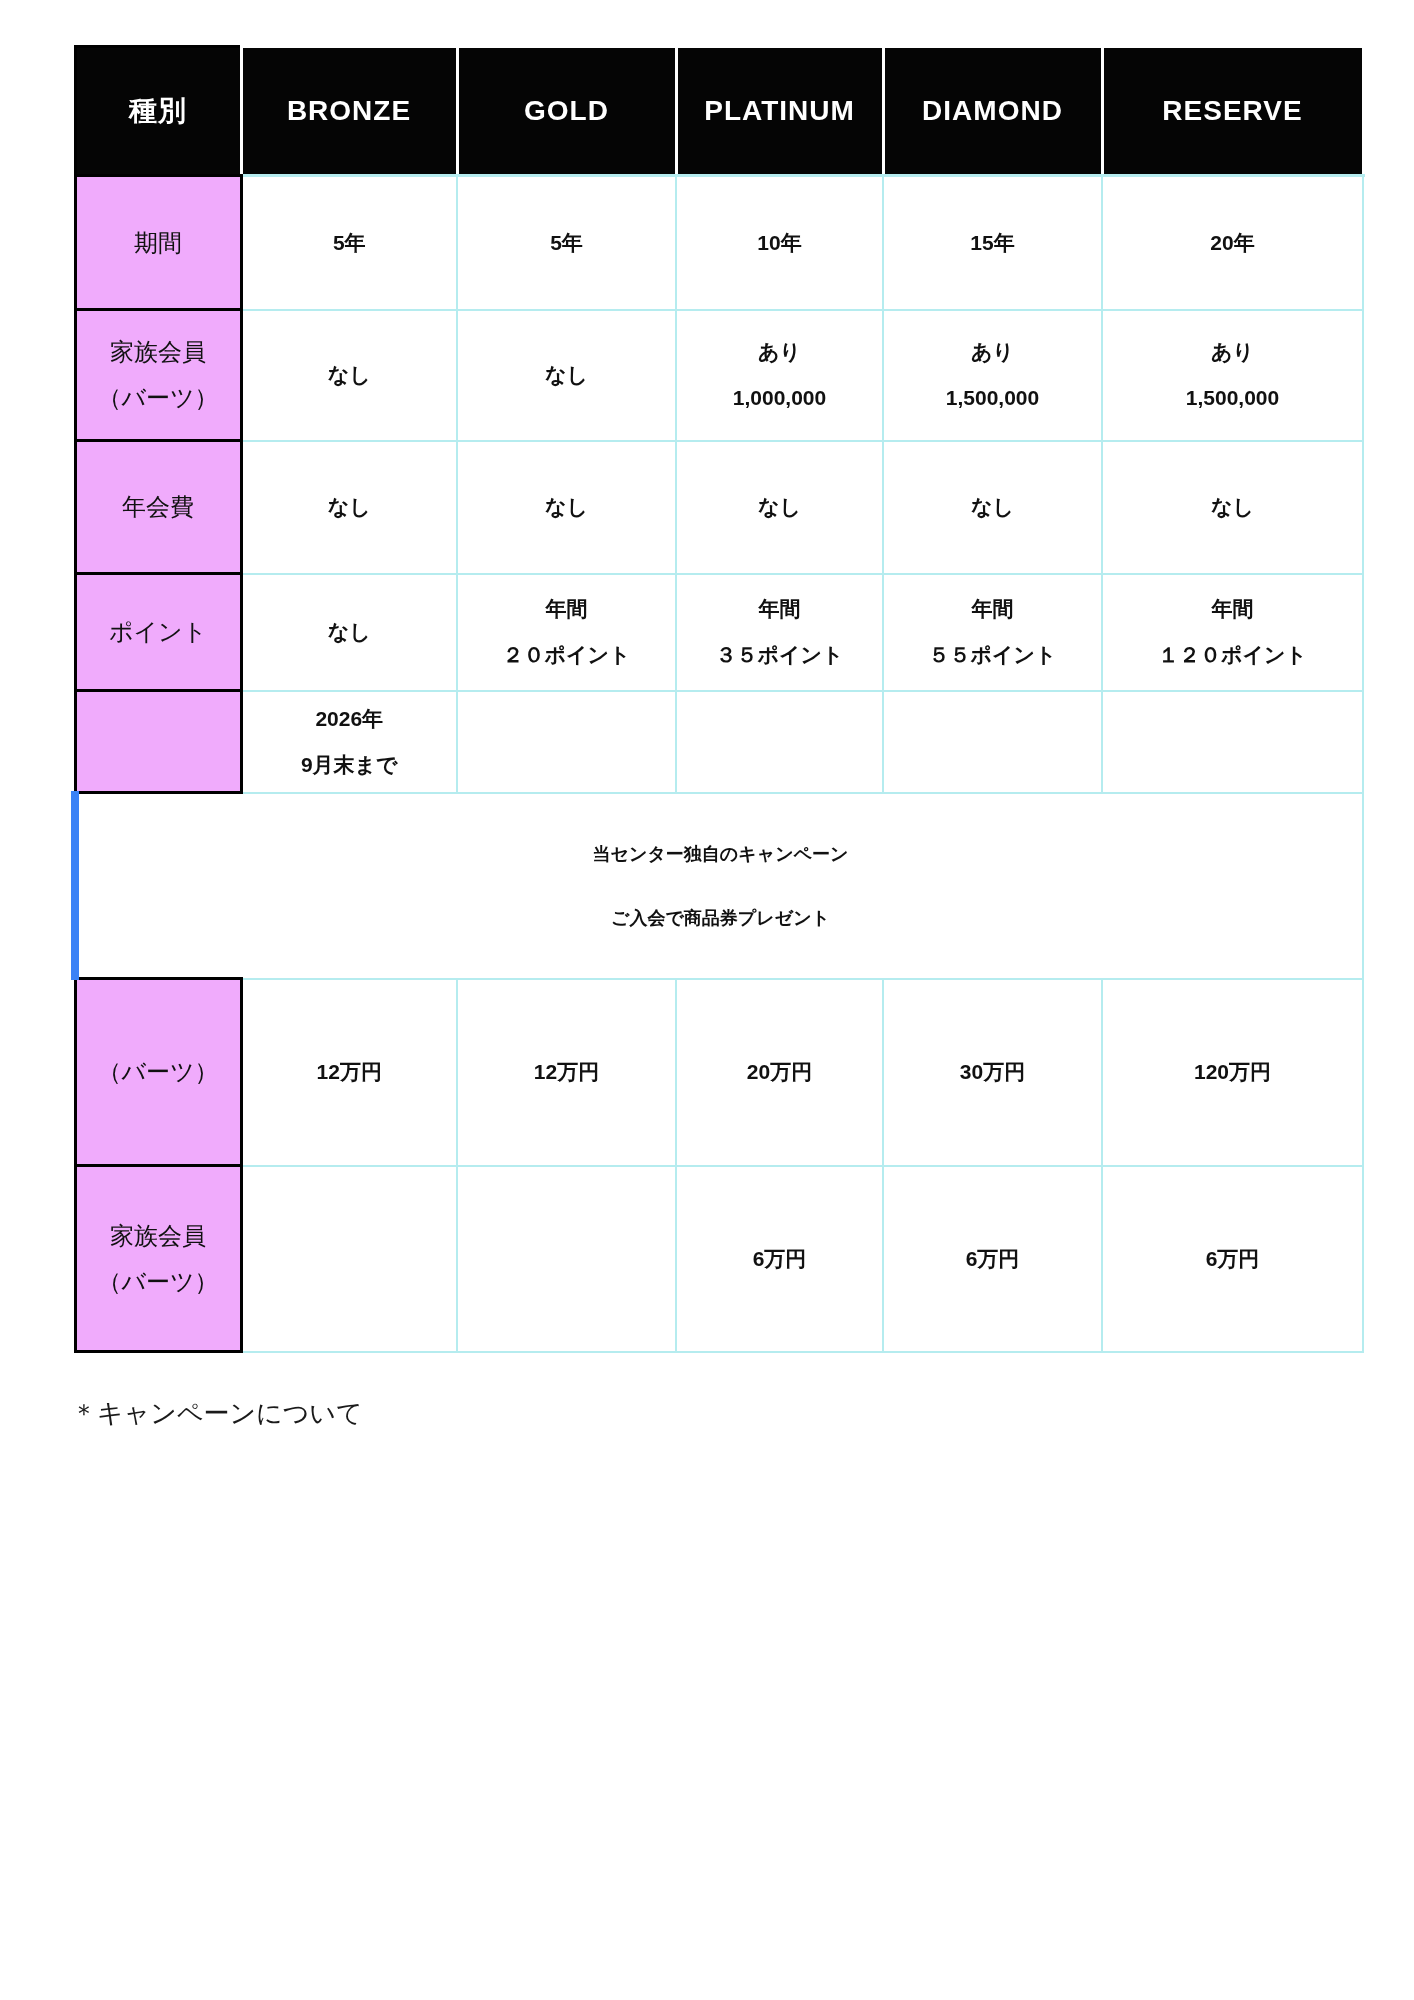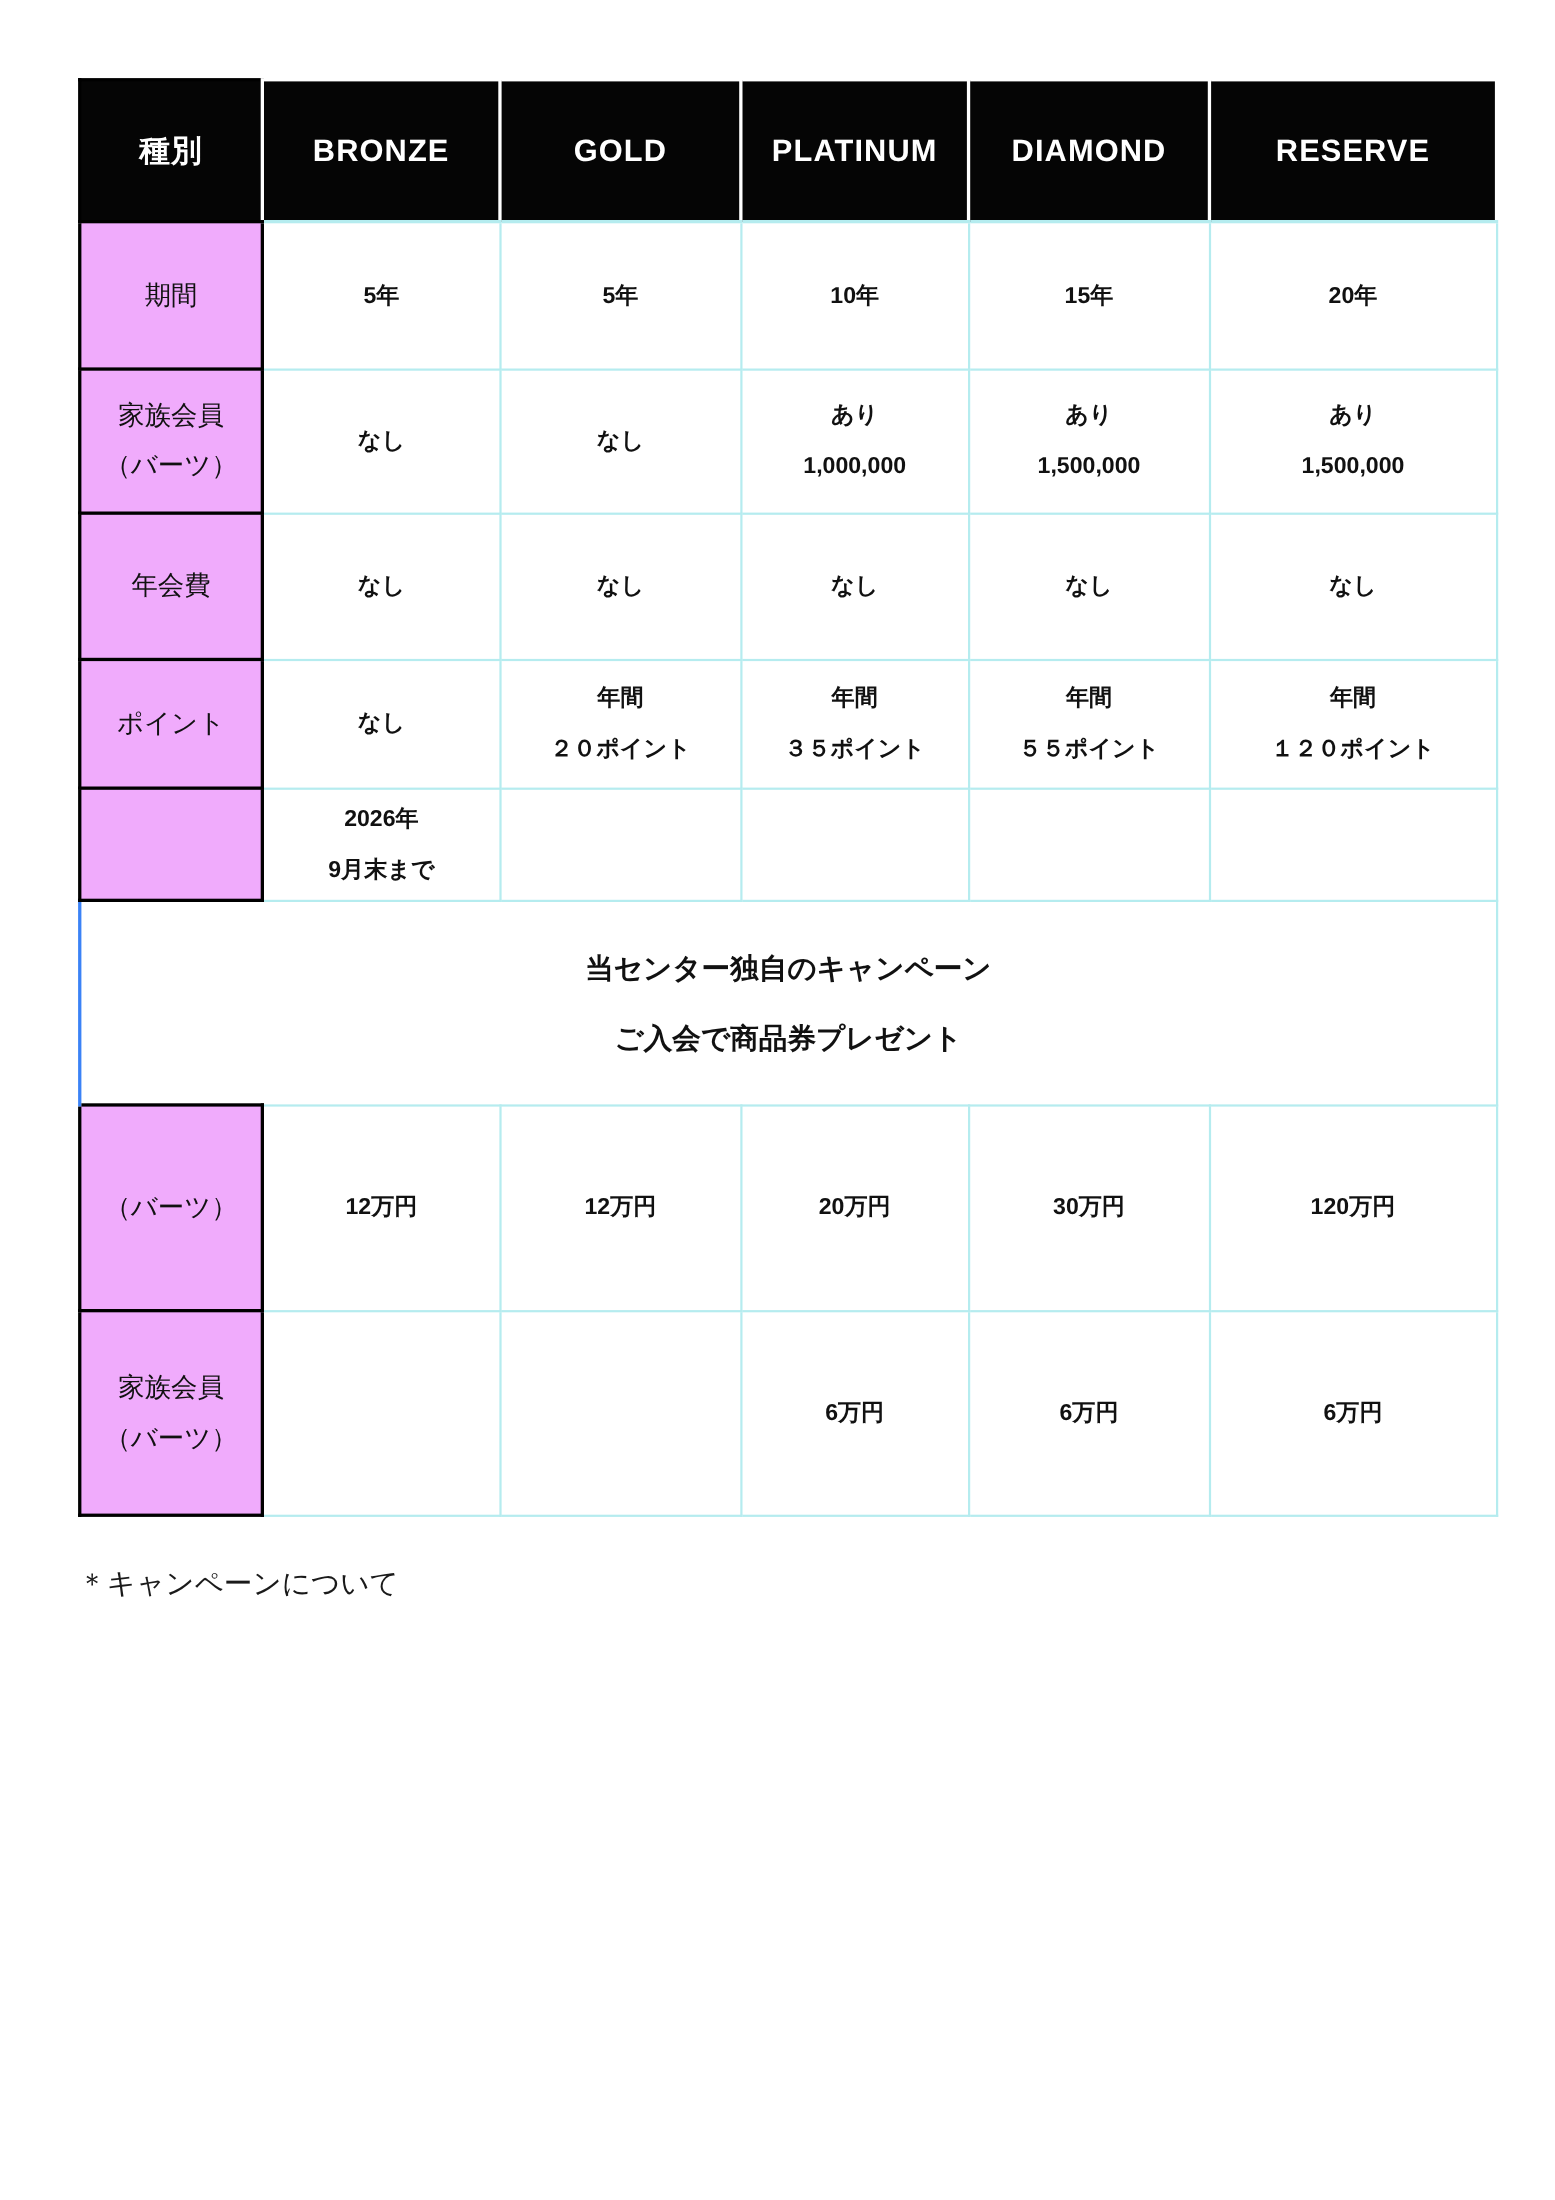--- a/index.html
+++ b/index.html
@@ -2,21 +2,21 @@
 <html><head>
 <meta charset="utf-8">
 <style>
   html,body { margin:0; padding:0; background:#ffffff; }
   body {
     width:1414px; min-height:2000px;
     font-family:"Liberation Sans", sans-serif;
     color:#111111;
     -webkit-font-smoothing:antialiased;
   }
-  .wrap { padding:71px 50px 40px 71px; }
+  .wrap { padding:45px 50px 40px 71px; }
 
   table.pricing {
     border-collapse:collapse;
     table-layout:fixed;
     width:1288px;
   }
   table.pricing th, table.pricing td { padding:4px 6px; box-sizing:border-box; }
 
   
   thead th {
@@ -45,22 +45,22 @@
     background:#ffffff;
     border:2px solid #b5ecef;
     font-size:21px; font-weight:bold;
     text-align:center; vertical-align:middle;
   }
 
   .cl { line-height:46px; min-height:0; }
 
   
   tr.campaign td {
-    border-left:3px solid #3b82f6;
-    font-size:26px; font-weight:bold;
+    border-left:8px solid #3b82f6;
+    font-size:18px; font-weight:bold;
     vertical-align:middle;
   }
   tr.campaign .cl2 { line-height:34px; margin-top:30px; }
   tr.campaign .cl1 { line-height:34px; }
 
   
   .notes { margin-top:36px; max-width:1295px; font-size:26px; line-height:1.9; color:#1a1a1a; }
   .notes p { margin:0; }
   .notes p.second { margin-top:14px; }
 </style>

